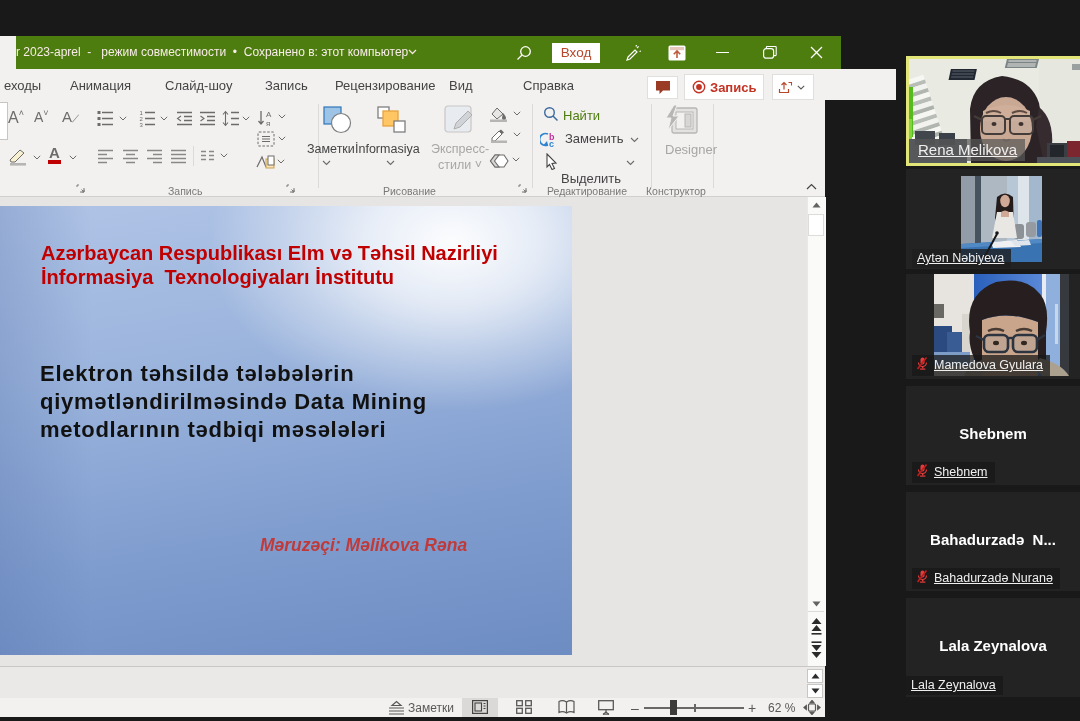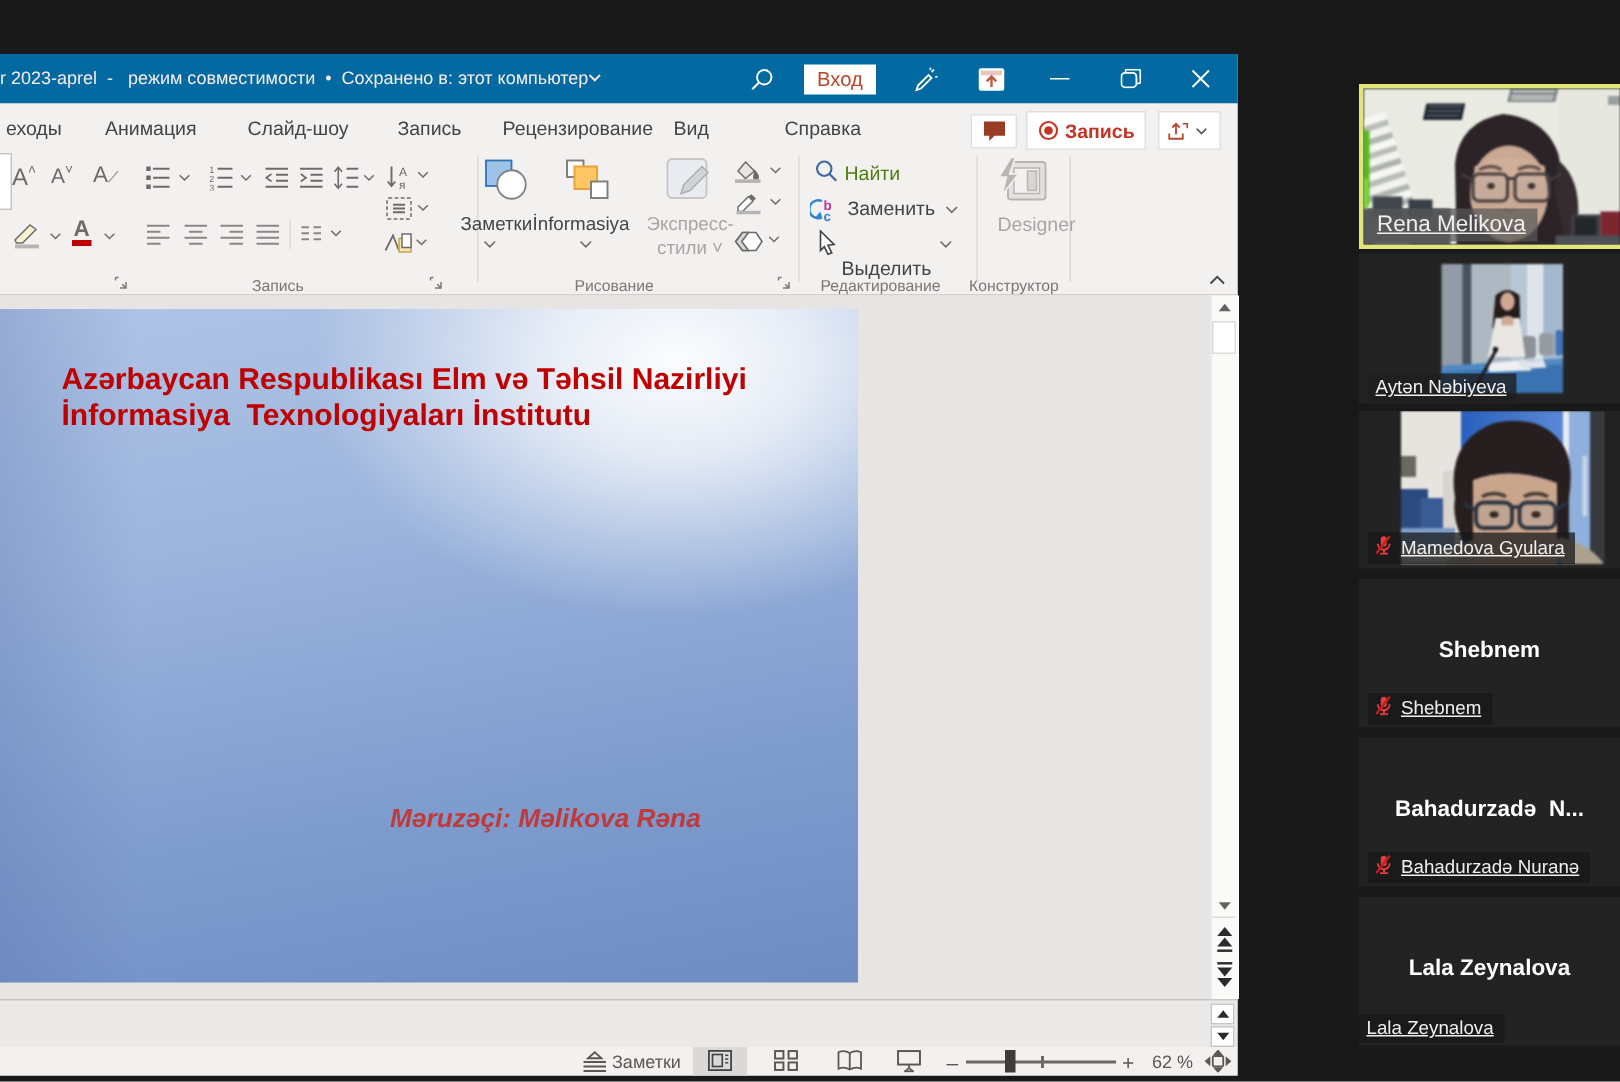--- a/index.html
+++ b/index.html
@@ -1,22 +1,22 @@
 <!DOCTYPE html>
 <html><head><meta charset="utf-8">
 <style>
   html,body{margin:0;padding:0;}
   body{width:1080px;height:721px;background:#191919;position:relative;overflow:hidden;
        font-family:"Liberation Sans",sans-serif;-webkit-font-smoothing:antialiased;}
   .abs{position:absolute;}
   
   #ppt{position:absolute;left:0;top:36px;width:825px;height:681px;background:#f3f1f0;}
-  #titlebar{position:absolute;left:0;top:0;width:825px;height:33px;background:#0369a1;color:#fff;}
+  #titlebar{position:absolute;left:16px;top:0;width:825px;height:33px;background:#4d7c0f;color:#fff;}
   #titlebar .t{position:absolute;left:0;top:9px;font-size:12px;color:#f8ece8;white-space:nowrap;}
-  #tabs{position:absolute;left:0;top:33px;width:825px;height:31px;background:#f3f1f0;font-size:13px;color:#444;}
+  #tabs{position:absolute;left:0;top:33px;width:896px;height:31px;background:#f3f1f0;font-size:13px;color:#444;}
   #tabs span{position:absolute;top:9px;}
   #ribbon{position:absolute;left:0;top:64px;width:825px;height:96px;background:#f3f1f0;border-bottom:1px solid #d2d0ce;}
   .glabel{position:absolute;font-size:10.5px;color:#7a7876;}
   .vsep{position:absolute;top:4px;height:84px;width:1px;background:#dcdad8;}
   
   #editor{position:absolute;left:0;top:161px;width:825px;height:469px;background:#e7e5e4;}
   #slide{position:absolute;left:0;top:9px;width:572px;height:449px;
     background:
       radial-gradient(ellipse 52% 46% at 79% 8%, rgba(255,255,255,.97) 0%, rgba(255,255,255,.72) 30%, rgba(255,255,255,.34) 56%, rgba(255,255,255,0) 82%),
       linear-gradient(to right, rgba(82,110,168,.28) 0%, rgba(82,110,168,0) 16%),
@@ -327,20 +327,21 @@
     <div class="abs" style="left:653px;top:42px;font-size:13px;color:#a8a6a4;padding-left:12px;">Designer</div>
 
     <svg class="abs" style="left:806px;top:83px" width="11" height="7" viewBox="0 0 11 7">
         <path d="M1 6l4.5-4.5L10 6" stroke="#444" stroke-width="1.2" fill="none"></path>
       </svg>
   </div>
 
   <div id="editor">
     <div id="slide">
       <div class="red1">Azərbaycan Respublikası Elm və Təhsil Nazirliyi<br>İnformasiya&nbsp; Texnologiyaları İnstitutu</div>
+      <div class="blk">Elektron təhsildə tələbələrin<br>qiymətləndirilməsində Data Mining<br>metodlarının tədbiqi məsələləri</div>
       <div class="spk">Məruzəçi: Məlikova Rəna</div>
     </div>
 
     <div class="abs" style="left:807px;top:0;width:18px;height:469px;background:#fafaf9;border-left:1px solid #eae8e7;"></div>
     <svg class="abs" style="left:812px;top:5px" width="9" height="6" viewBox="0 0 9 6">
         <path d="M4.5 0.5L8.5 5.5H0.5z" fill="#636361"></path>
       </svg>
     <div class="abs" style="left:808px;top:17px;width:16px;height:22px;background:#fff;border:1px solid #dedcda;box-sizing:border-box;"></div>
     <svg class="abs" style="left:812px;top:404px" width="9" height="6" viewBox="0 0 9 6">
         <path d="M4.5 5.5L0.5 0.5H8.5z" fill="#636361"></path>

